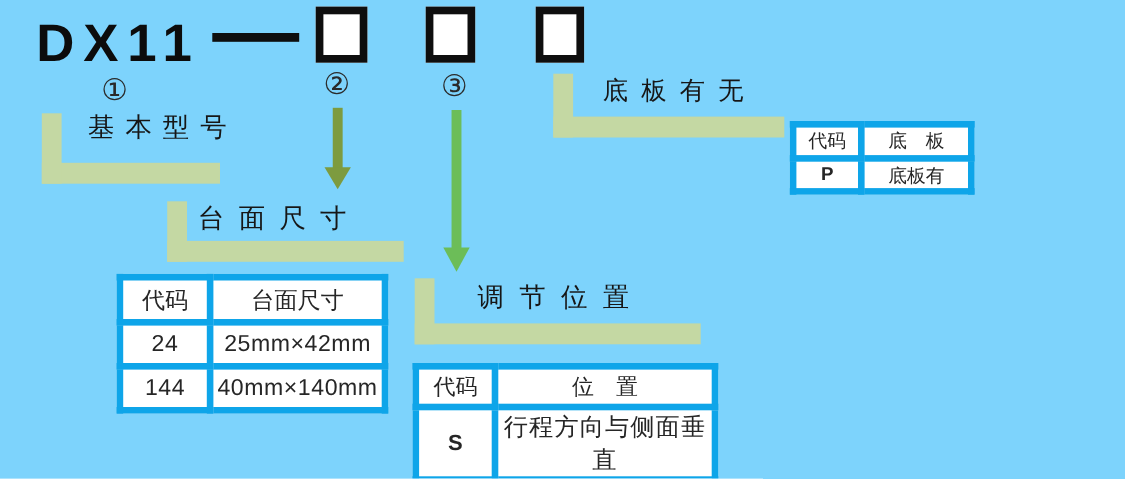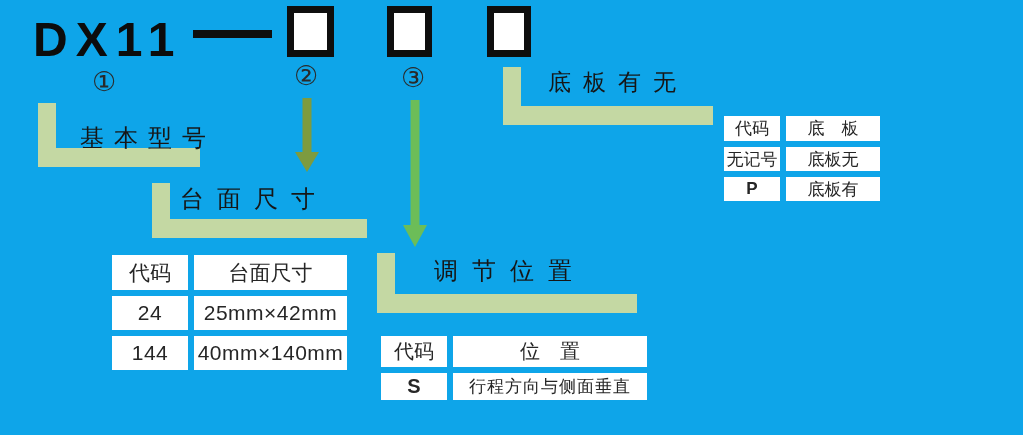--- a/index.html
+++ b/index.html
@@ -1,21 +1,21 @@
 <!DOCTYPE html>
 <html><head>
 <meta charset="utf-8">
 <style>
   * { margin: 0; padding: 0; box-sizing: border-box; }
   body { background: #ffffff; }
   .canvas {
     position: relative;
     width: 1023px;
     height: 435px;
-    background: #0ea5e9;
+    background: #7dd3fc;
     overflow: hidden;
     font-family: "Liberation Serif", "DejaVu Serif", serif;
     color: #1c1c1c;
   }
 
   
   .model-prefix {
     position: absolute; left: 33px; top: 16px;
     font-family: "Liberation Sans", "DejaVu Sans", sans-serif;
     font-size: 48px; font-weight: 700; letter-spacing: 8px;
@@ -51,21 +51,21 @@
   .bracket.basic    { left: 38px;  top: 103px; width: 162px; height: 64px; }
   .bracket.size     { left: 152px; top: 183px; width: 215px; height: 55px; }
   .bracket.position { left: 377px; top: 253px; width: 260px; height: 60px; }
   .bracket.plate    { left: 503px; top: 67px;  width: 210px; height: 58px; }
 
   
   .sec-label {
     position: absolute; font-size: 24px; line-height: 1.2;
     color: #161616; white-space: nowrap;
   }
-  .sec-label.basic    { left: 80px;  top: 103px; letter-spacing: 10px; margin-top: 21px; }
+  .sec-label.basic    { left: 80px;  top: 103px; letter-spacing: 10px; }
   .sec-label.size     { left: 180px; top: 185px; letter-spacing: 13px; }
   .sec-label.position { left: 434px; top: 257px; letter-spacing: 14px; }
   .sec-label.plate    { left: 548px; top: 69px;  font-size: 23px; letter-spacing: 12px; }
 
   
   .arrow { position: absolute; }
   .arrow .shaft { position: absolute; left: 50%; transform: translateX(-50%); top: 0; width: 9px; }
   .arrow .head  { position: absolute; left: 50%; transform: translateX(-50%); width: 0; height: 0;
                   border-left: 12px solid transparent; border-right: 12px solid transparent; }
   .arrow.a2 { left: 295px; top: 98px; width: 24px; height: 74px; }
@@ -93,21 +93,21 @@
   .num, .dim {
     font-family: "Liberation Sans", "DejaVu Sans", sans-serif;
     color: #2d2d2d; letter-spacing: 0.5px;
   }
   table.pos-table { left: 375px; top: 330px; }
   table.pos-table td { font-size: 20px; }
   table.pos-table .c1 { width: 72px; }
   table.pos-table .c2 { width: 200px; }
   table.pos-table tr.hdr { height: 37px; }
   table.pos-table tr.r   { height: 33px; }
-  table.pos-table td.detail { font-size: 17px; letter-spacing: 1px; }
+  table.pos-table td.detail { font-size: 22px; letter-spacing: 1px; }
   table.plate-table { left: 718px; top: 110px; }
   table.plate-table td { font-size: 17px; }
   table.plate-table .c1 { width: 62px; }
   table.plate-table .c2 { width: 100px; border-radius: 10px; }
   table.plate-table tr { height: 30px; }
   table.plate-table tr.hdr { height: 31px; }
   .code-latin {
     font-family: "Liberation Sans", "DejaVu Sans", sans-serif;
     font-weight: 700; color: #2d2d2d;
   }
@@ -176,23 +176,19 @@
   </tbody>
     </table>
 
   <table class="spec plate-table">
     <tbody>
         <tr class="hdr">
       <td class="c1">代码</td>
       <td class="c2">底　板</td>
     </tr>
     <tr>
-      <td class="c1">无记号</td>
-      <td class="c2">底板无</td>
-    </tr>
-    <tr>
       <td class="c1 code-latin">P</td>
       <td class="c2">底板有</td>
     </tr>
   </tbody>
     </table>
 
 </div>
 
 </body></html>

